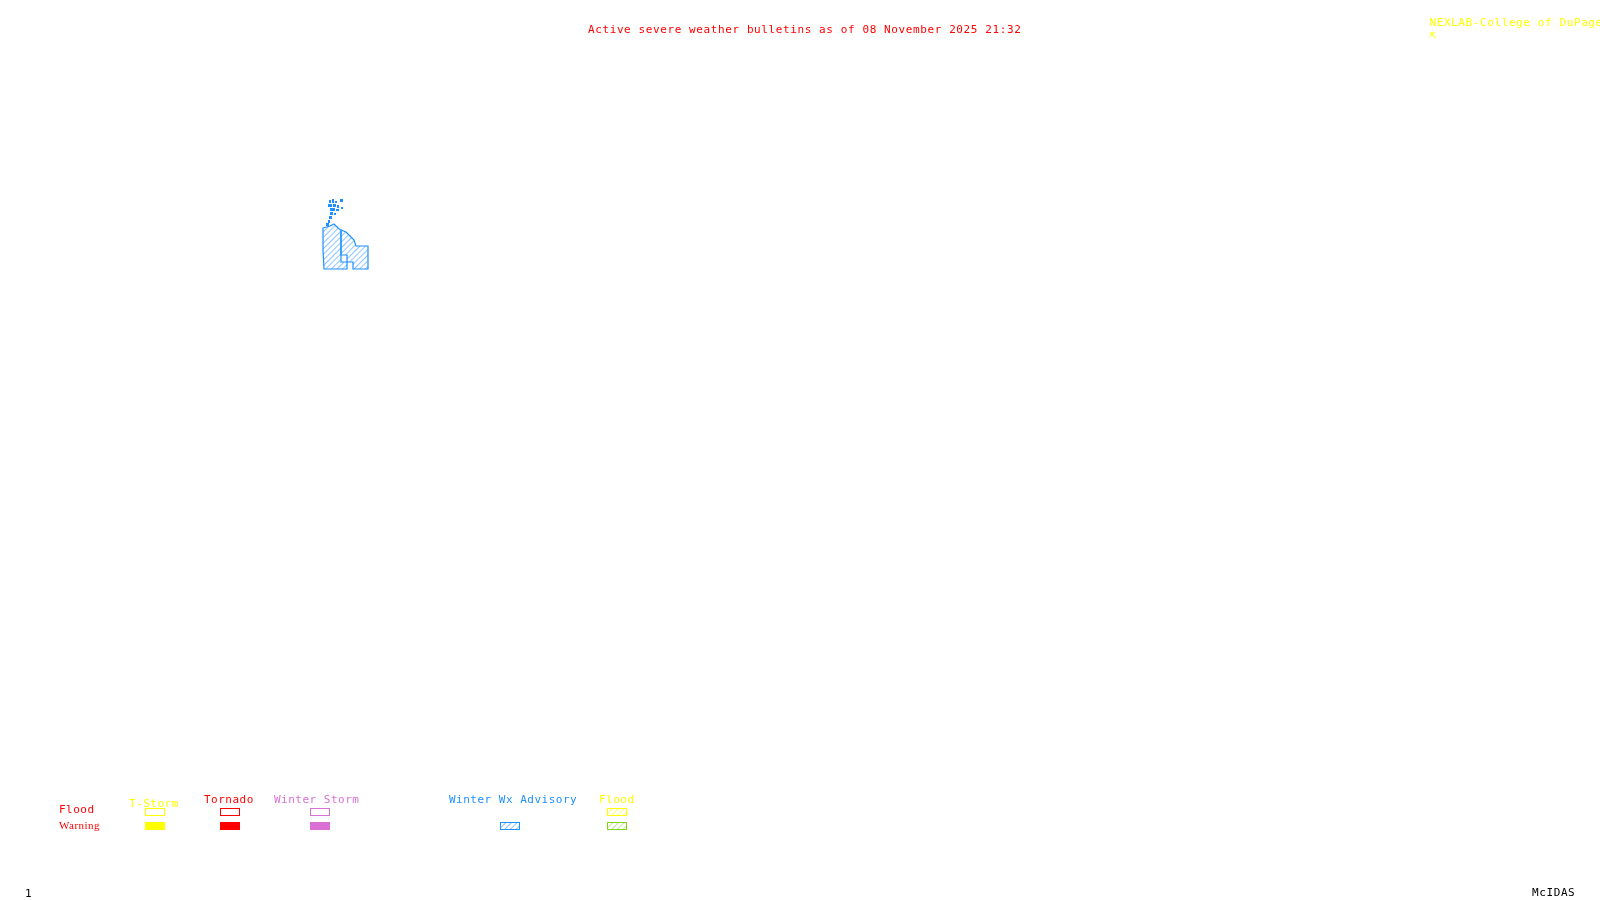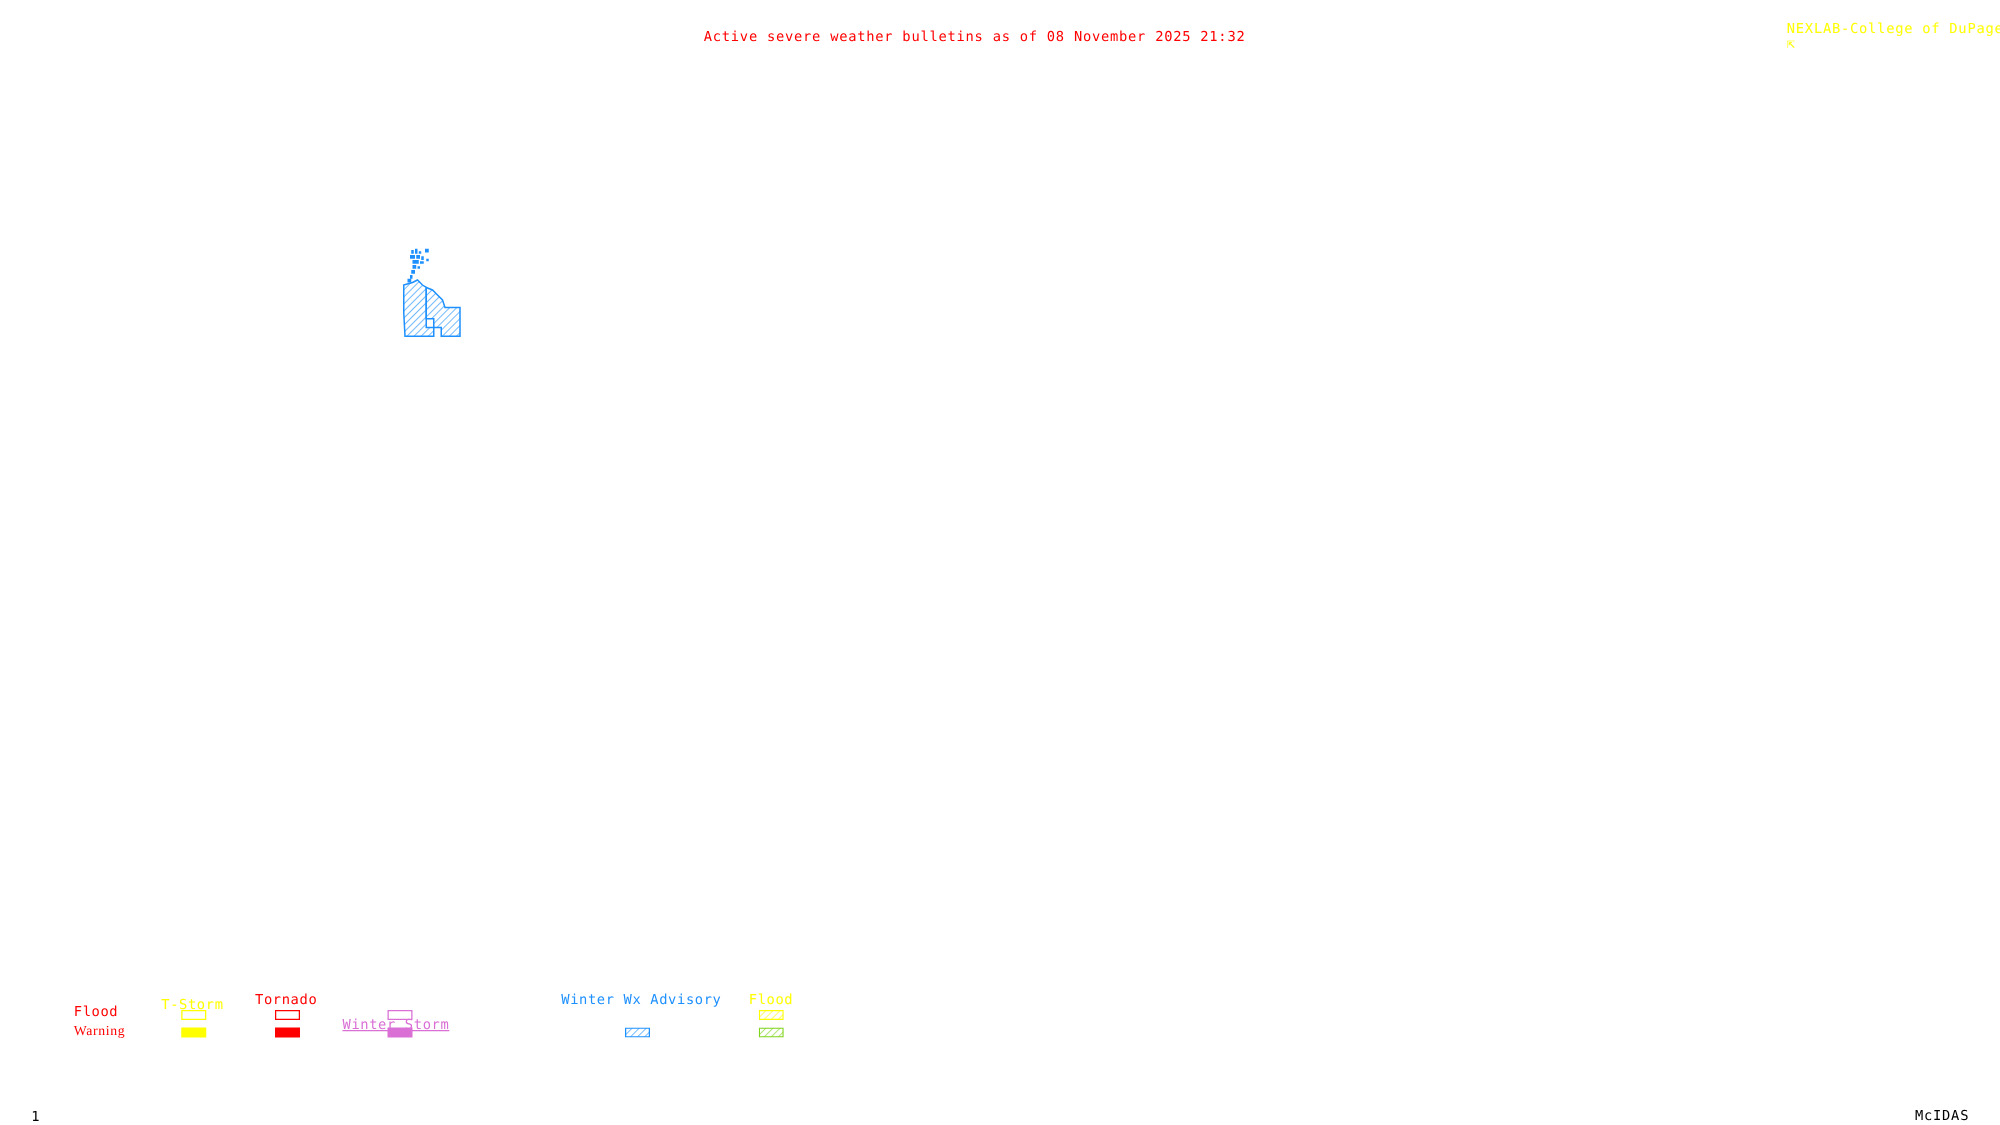--- a/index.html
+++ b/index.html
@@ -1,19 +1,19 @@
 <!DOCTYPE html>
 <html><head>
 <meta charset="utf-8">
 <style>
   html, body { margin:0; padding:0; background:#ffffff; }
   body { width:1600px; height:900px; position:relative; overflow:hidden;
          font-family:"DejaVu Sans Mono", monospace; }
   .txt { position:absolute; white-space:pre; font-size:11px; line-height:12px; letter-spacing:0.6px; }
-  #title { left:563px; top:24px; color:#ff0000; }
+  #title { left:588px; top:24px; color:#ff0000; }
   #credit { left:1415px; top:5px; color:#ffff00; }
   #frame-num { left:25px; top:888px; color:#000; font-size:11px; }
   #mcidas { left:1532px; top:887px; color:#000;text-align:center; }
   #map-svg { position:absolute; left:0; top:0; }
   .lg-head { position:absolute; font-size:11px; line-height:12px; letter-spacing:0.5px; white-space:pre; font-family:"DejaVu Sans Mono", monospace; }
   .box { position:absolute; width:20px; height:8px; box-sizing:border-box; }
 </style>
 </head>
 <body>
 
@@ -62,21 +62,21 @@
 <div class="lg-head" style="left:59px; top:819px; color:#ff0000;font-family:Liberation Serif, serif;">Warning</div>
 
 <div class="lg-head" style="left:129px; top:798px; color:#ffff00;">T-Storm</div>
 <div class="box" style="left:145px; top:808px; border:1px solid #ffff00;"></div>
 <div class="box" style="left:145px; top:822px; background:#ffff00;"></div>
 
 <div class="lg-head" style="left:204px; top:794px; color:#ff0000;text-align:right;">Tornado</div>
 <div class="box" style="left:220px; top:808px; border:1px solid #ff0000;"></div>
 <div class="box" style="left:220px; top:822px; background:#ff0000;"></div>
 
-<div class="lg-head" style="left:274px; top:814px; color:#da70d6;text-decoration:underline;">Winter Storm</div>
+<div class="lg-head" style="left:274px; top:794px; color:#da70d6;">Winter Storm</div>
 <div class="box" style="left:310px; top:808px; border:1px solid #da70d6;"></div>
 <div class="box" style="left:310px; top:822px; background:#da70d6;"></div>
 
 <div class="lg-head" style="left:449px; top:794px; color:#1e90ff;text-align:center;">Winter Wx Advisory</div>
 <svg class="box" style="left:500px; top:822px;" width="20" height="8">
   <rect x="0.5" y="0.5" width="19" height="7" fill="url(#hatch-blue)" stroke="#1e90ff" stroke-width="1"></rect>
 </svg>
 
 <div class="lg-head" style="left:599px; top:794px; color:#ffff00;">Flood</div>
 <svg class="box" style="left:607px; top:808px;" width="20" height="8">

